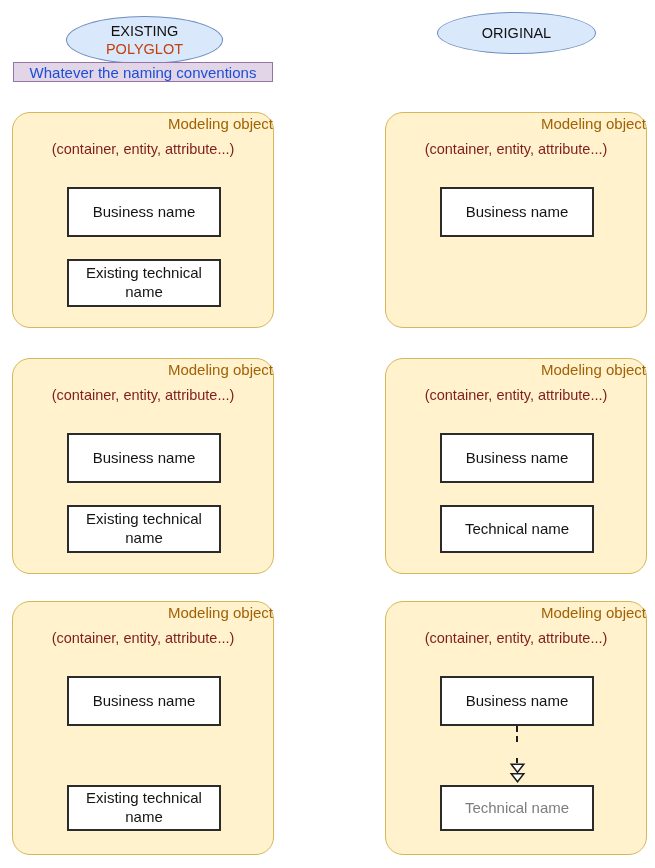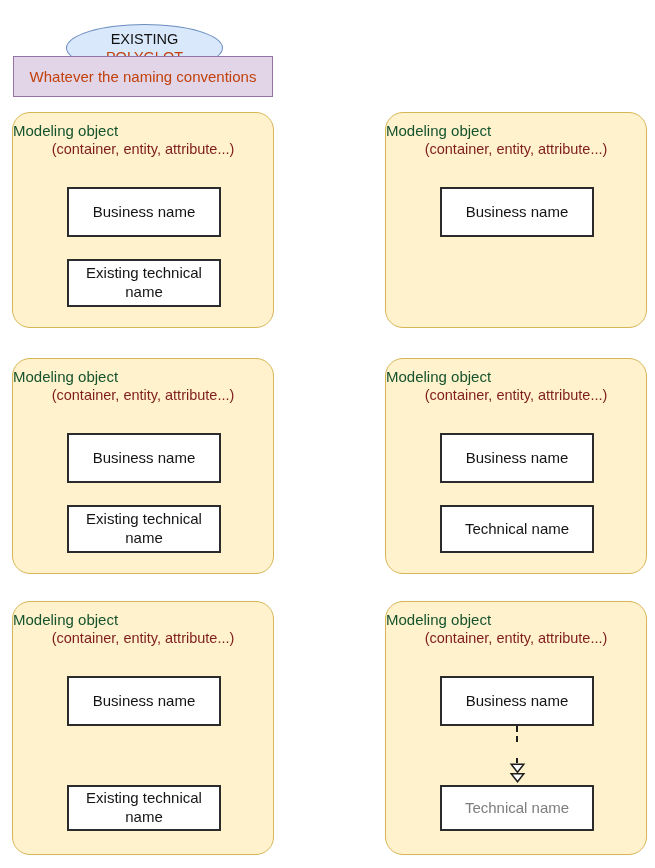--- a/index.html
+++ b/index.html
@@ -8,32 +8,32 @@
     font-family:"Liberation Sans", sans-serif;color:#111;overflow:hidden;
   }
   .ellipse{
     position:absolute;border-radius:50%;
     background:#dae8fc;border:1.5px solid #6c8ebf;
     display:flex;flex-direction:column;align-items:center;justify-content:center;
     font-size:14.5px;line-height:18px;text-align:center;
   }
   .muted{color:#c2410c;}
   .note{
-    position:absolute;left:13px;top:56px;width:260px;height:41px;
+    position:absolute;left:13px;top:62px;width:260px;height:20px;
     background:#e1d5e7;border:1.5px solid #9673a6;box-sizing:border-box;
     display:flex;align-items:center;justify-content:center;
-    font-size:15px;color:#c2410c;
+    font-size:15px;color:#1d4ed8;
   }
   .card{
     position:absolute;width:262px;box-sizing:border-box;
     background:#fff2cc;border:1.5px solid #d6b656;border-radius:18px;
   }
   .card-title{
-    position:absolute;top:9px;left:0;right:0;text-align:left;
-    font-size:15px;color:#14532d;
+    position:absolute;top:2px;left:0;right:0;text-align:right;
+    font-size:15px;color:#a16207;
   }
   .card-subtitle{
     position:absolute;top:28px;left:0;right:0;text-align:center;
     font-size:14.5px;color:#7f1d1d;
   }
   .wbox{
     position:absolute;left:54px;width:154px;box-sizing:border-box;
     background:#ffffff;border:2px solid #2b2b2b;
     display:flex;align-items:center;justify-content:center;
     text-align:center;font-size:15px;line-height:1.25;color:#141414;
@@ -52,25 +52,28 @@
     font-size:13.5px;color:#101010;
   }
   .conn-label span{background:#ffffff;padding:0 4px;}
   .conn-arrow{position:absolute;left:122.5px;top:161px;width:17px;height:21px;}
 </style>
 </head>
 <body>
 
 <div class="canvas">
 
-  <div class="ellipse" style="left:66px;top:24px;width:155px;height:46px;">
+  <div class="ellipse" style="left:66px;top:16px;width:155px;height:46px;">
     <div>EXISTING</div>
     <div class="muted">POLYGLOT</div>
   </div>
 
+  <div class="ellipse" style="left:437px;top:12px;width:157px;height:40px;">
+    <div>ORIGINAL</div>
+  </div>
 
   <div class="note">Whatever the naming conventions</div>
 
   <div class="card" style="left:12px;top:112px;height:216px;">
     <div class="card-title">Modeling object</div>
     <div class="card-subtitle">(container, entity, attribute...)</div>
     <div class="wbox b1">Business name</div>
     <div class="wbox b2">Existing technical name</div>
   </div>
 

